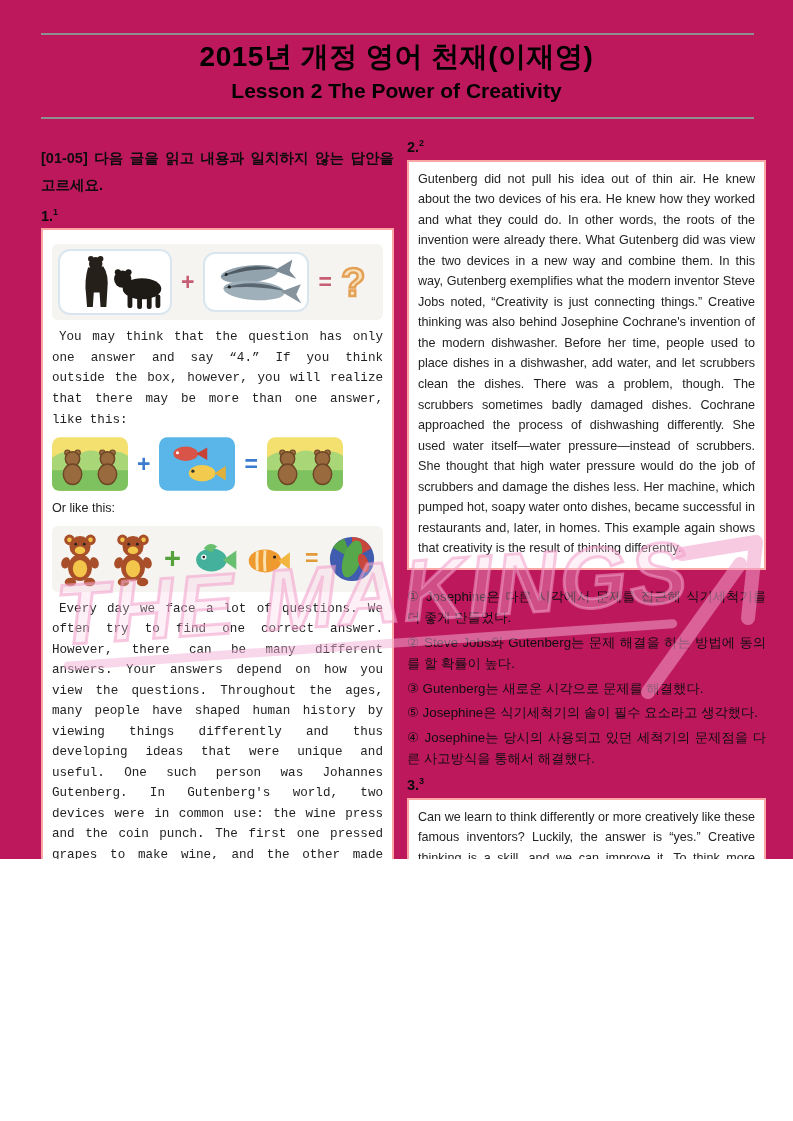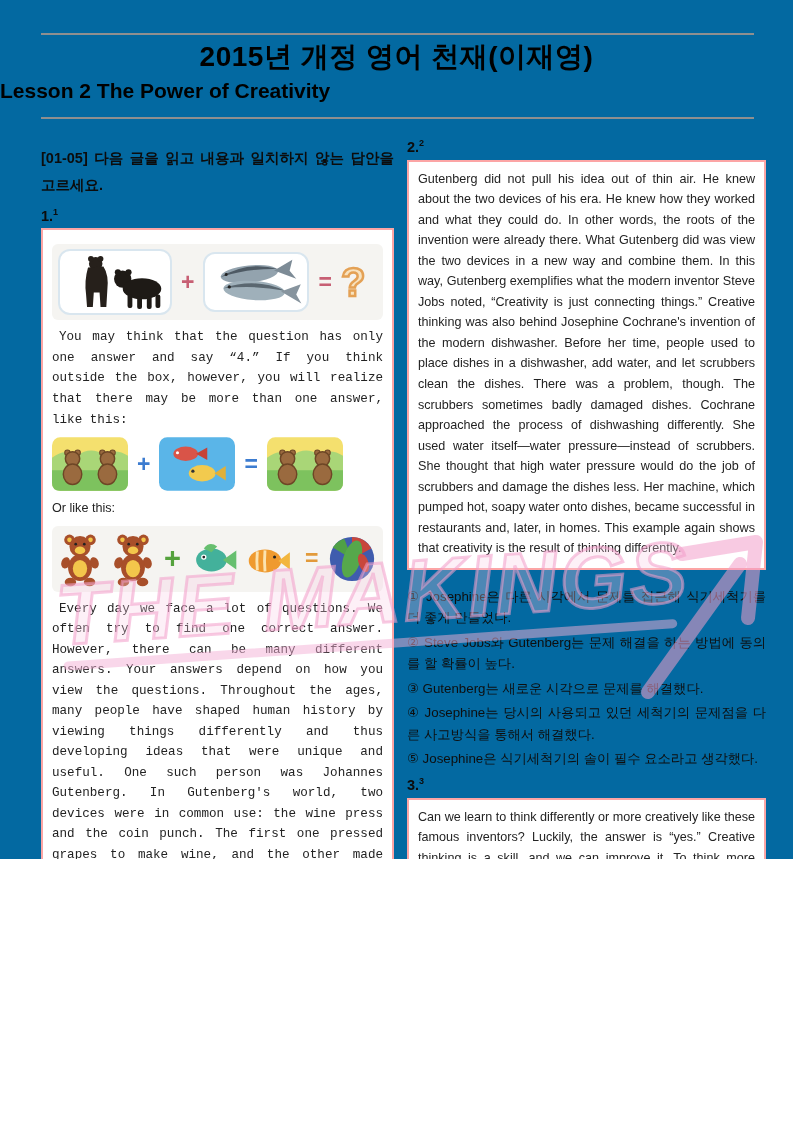--- a/index.html
+++ b/index.html
@@ -1,26 +1,26 @@
 <!DOCTYPE html>
 <html><head>
 <meta charset="utf-8">
 <style>
   * { box-sizing: border-box; }
   html,body { margin:0; padding:0; background:#ffffff; }
   .sheet {
-    position:relative; width:793px; height:859px; background:#0369a1;
+    position:relative; width:793px; height:859px; background:#be185d;
     font-family:"Liberation Sans","DejaVu Sans",sans-serif; color:#1a1a1a; overflow:hidden;
   }
   .rule { position:absolute; left:41px; right:39px; border-top:2px solid #8f8f8f; }
   .rule-top { top:33px; }
   .rule-bottom { top:117px; }
   .title { position:absolute; top:38px; left:0; right:0; margin:0; text-align:center;
            font-size:28px; font-weight:bold; color:#000; letter-spacing:.5px; }
-  .subtitle { position:absolute; top:79px; left:0; right:0; margin:0; 
+  .subtitle { position:absolute; top:79px; left:0; right:0; margin:0; text-align:center;
            font-size:21px; font-weight:bold; color:#000; }
   .col { position:absolute; z-index:1; }
   .col-left  { left:41px;  top:137px; width:353px; }
   .col-right { left:407px; top:132px; width:359px; }
   .instruction { margin:8px 0 8px; font-weight:bold; font-size:14.5px; line-height:1.85;
            text-align:justify; color:#0c0c0c; }
   .q-label { font-weight:bold; font-size:14.5px; margin:6px 0 5px; color:#0c0c0c; }
   .q-label sup { font-size:9px; }
   .passage-box { border:2px solid #fca5a5; padding:7px 9px 9px; background:#fff; }
   .pp { margin:0; font-size:12.6px; line-height:1.63; text-align:justify; color:#232323; }
@@ -236,22 +236,22 @@
     <div class="q-label">
       <span>2.</span><sup>2</sup>
     </div>
     <div class="passage-box">
       <p class="pp">Gutenberg did not pull his idea out of thin air. He knew about the two devices of his era. He knew how they worked and what they could do. In other words, the roots of the invention were already there. What Gutenberg did was view the two devices in a new way and combine them. In this way, Gutenberg exemplifies what the modern inventor Steve Jobs noted, “Creativity is just connecting things.” Creative thinking was also behind Josephine Cochrane's invention of the modern dishwasher. Before her time, people used to place dishes in a dishwasher, add water, and let scrubbers clean the dishes. There was a problem, though. The scrubbers sometimes badly damaged dishes. Cochrane approached the process of dishwashing differently. She used water itself—water pressure—instead of scrubbers. She thought that high water pressure would do the job of scrubbers and damage the dishes less. Her machine, which pumped hot, soapy water onto dishes, became successful in restaurants and, later, in homes. This example again shows that creativity is the result of thinking differently.</p>
     </div>
     <div class="options">
       <p class="opt">① Josephine은 다른 시각에서 문제를 접근해 식기세척기를 더 좋게 만들었다.</p>
       <p class="opt">② Steve Jobs와 Gutenberg는 문제 해결을 하는 방법에 동의를 할 확률이 높다.</p>
       <p class="opt">③ Gutenberg는 새로운 시각으로 문제를 해결했다.</p>
+      <p class="opt">⑤ Josephine은 식기세척기의 솔이 필수 요소라고 생각했다.</p>
       <p class="opt">④ Josephine는 당시의 사용되고 있던 세척기의 문제점을 다른 사고방식을 통해서 해결했다.</p>
-      <p class="opt">⑤ Josephine은 식기세척기의 솔이 필수 요소라고 생각했다.</p>
     </div>
 
     <div class="q-label" style="">
       <span>3.</span><sup>3</sup>
     </div>
     <div class="passage-box">
       <p class="pp">Can we learn to think differently or more creatively like these famous inventors? Luckily, the answer is “yes.” Creative thinking is a skill, and we can improve it. To think more creatively, look for many possible answers, not just one. Ask yourself, “What if...?” or say to yourself, “Imagine ...” Also, do not be afraid of making mistakes. When you do make mistakes, try to learn from them. As Albert Einstein once said, “Anyone who has never made a mistake has never tried anything new.” Most importantly, do not forget that creativity is based on knowledge and experience. You need to keep learning new things. That way, you will have the tools for creativity. Who can imagine Shakespeare without his understanding of poetry or Beethoven without his ability to play the piano?</p>
     </div>
   </div>
 

